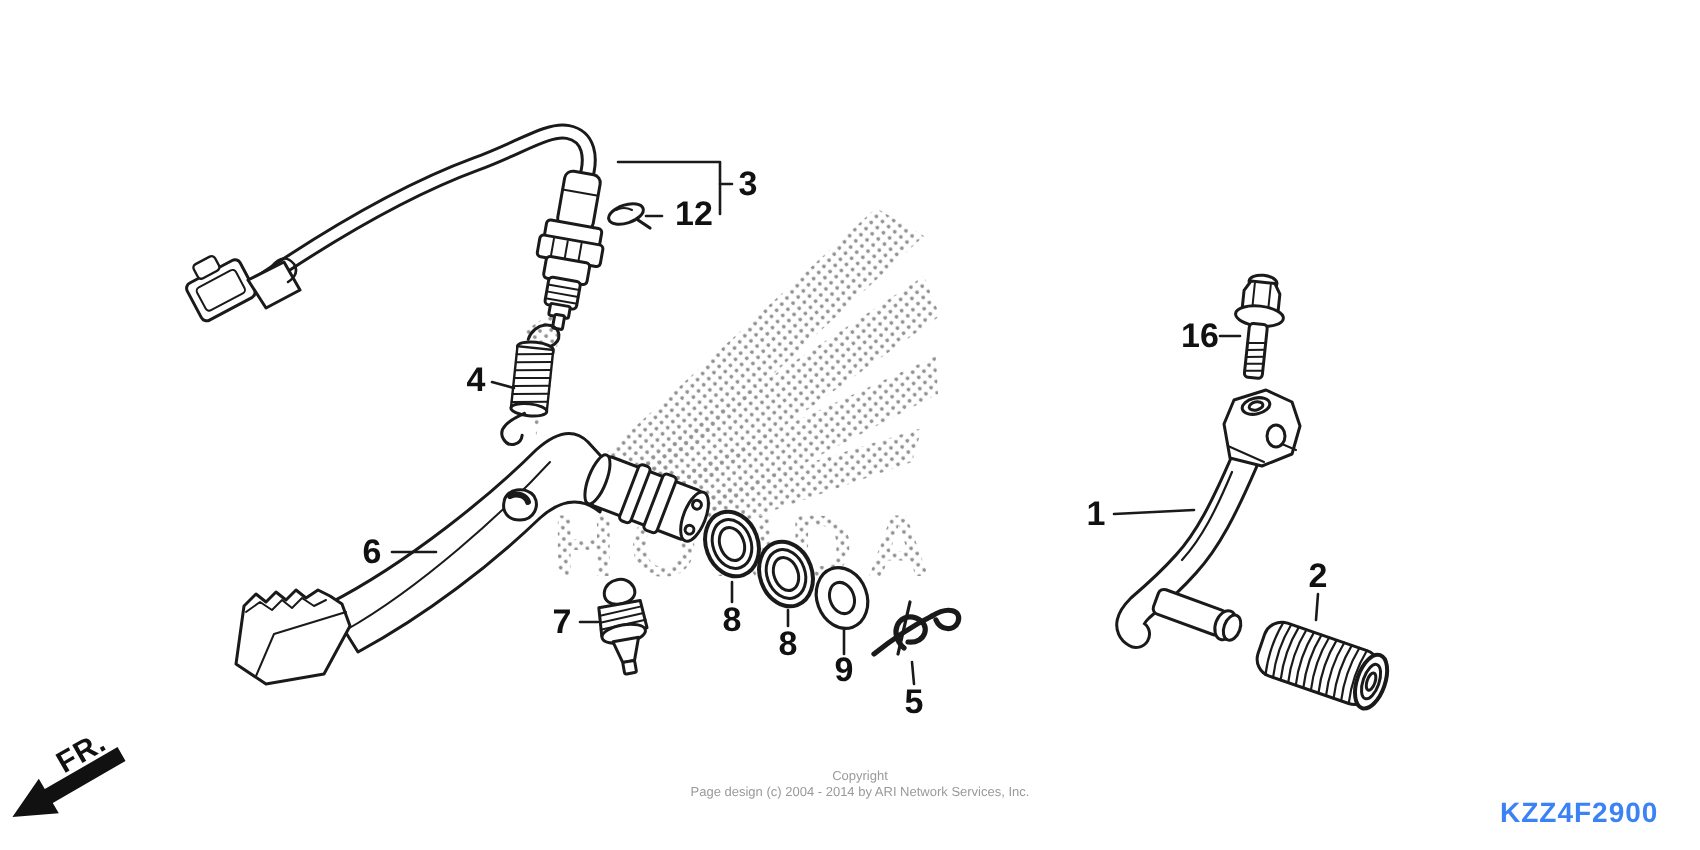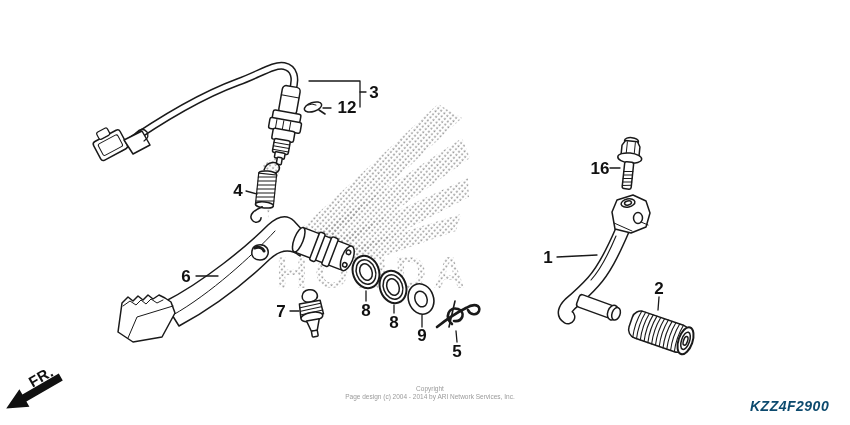--- a/index.html
+++ b/index.html
@@ -6,21 +6,21 @@
   .stage{position:relative;width:850px;height:425px;background:#fff;overflow:hidden;
          font-family:"Liberation Sans",sans-serif;}
   .stage svg{position:absolute;left:0;top:0;}
   .callout{position:absolute;transform:translate(-50%,-50%);font-weight:bold;
            font-size:17px;color:#111;line-height:1;cursor:default;}
   .fr-label{position:absolute;left:28px;top:368px;font-weight:bold;font-size:15px;
             color:#111;transform:rotate(-30deg);letter-spacing:0.5px;}
   .copyright{position:absolute;left:260px;top:385px;width:340px;text-align:center;
              font-size:6.5px;line-height:8px;color:#9a9a9a;}
   .part-code{position:absolute;left:750px;top:398px;width:92px;font-weight:bold;
-             font-size:14px;color:#0c4a6e;letter-spacing:0.5px;font-style:italic;}
+             font-size:14px;color:#3b82f6;letter-spacing:0.5px;}
 </style>
 </head>
 <body>
 
 <div class="stage">
 
   <svg width="850" height="425" viewBox="0 0 850 425">
     <defs>
       <pattern id="ht" width="4" height="4" patternUnits="userSpaceOnUse" patternTransform="rotate(40)">
         <circle cx="1.2" cy="1.2" r="0.95" fill="#3c3c3c"></circle>

